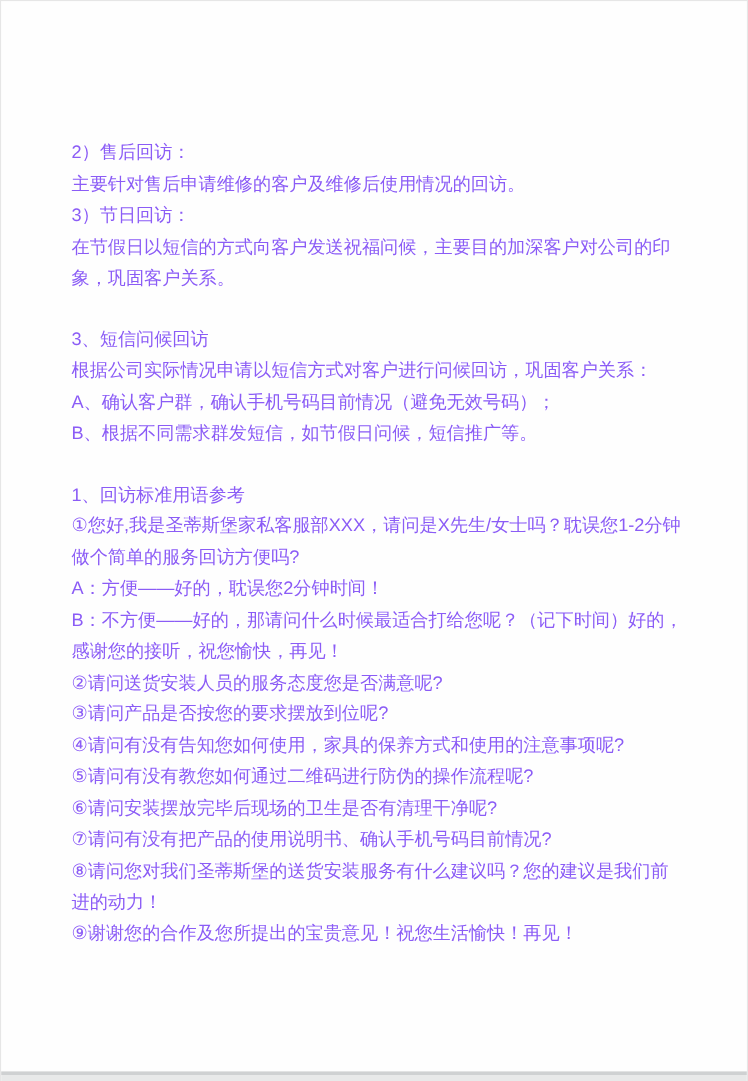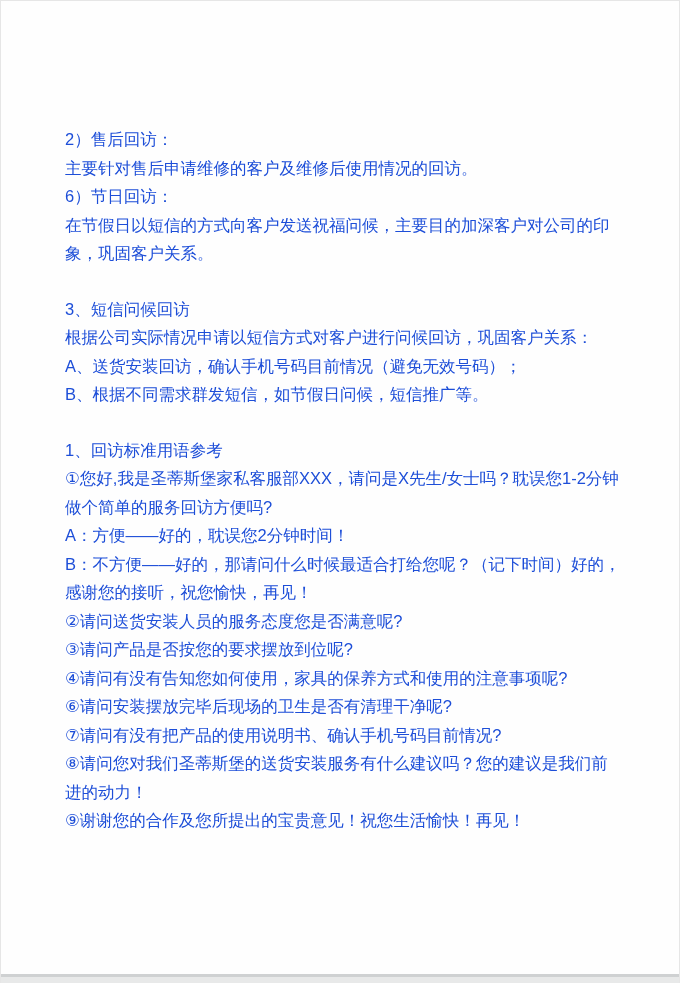--- a/index.html
+++ b/index.html
@@ -20,21 +20,21 @@
     background: #fefefe;
     border: 1px solid #e6e6e6;
     border-bottom: none;
     overflow: hidden;
   }
   .doc-content {
     position: absolute;
     top: 124px;
     left: 64px;
     width: 556px;
-    color: #1d4ed8;
+    color: #8b5cf6;
     font-size: 16.5px;
     line-height: 28.5px;
     text-align: left;
     word-break: break-all;
   }
   .doc-section { margin: 0; }
   .doc-section + .doc-section { margin-top: 27px; }
   .doc-section p { margin: 0; padding: 0; }
   .bottom-edge {
     position: absolute;
@@ -47,39 +47,40 @@
 </style>
 </head>
 <body>
 
 <div class="page">
   <div class="doc-content">
 
     <div class="doc-section">
       <p>2）售后回访：</p>
       <p>主要针对售后申请维修的客户及维修后使用情况的回访。</p>
-      <p>6）节日回访：</p>
+      <p>3）节日回访：</p>
       <p>在节假日以短信的方式向客户发送祝福问候，主要目的加深客户对公司的印象，巩固客户关系。</p>
     </div>
 
     <div class="doc-section">
       <p>3、短信问候回访</p>
       <p>根据公司实际情况申请以短信方式对客户进行问候回访，巩固客户关系：</p>
-      <p>A、送货安装回访，确认手机号码目前情况（避免无效号码）；</p>
+      <p>A、确认客户群，确认手机号码目前情况（避免无效号码）；</p>
       <p>B、根据不同需求群发短信，如节假日问候，短信推广等。</p>
     </div>
 
     <div class="doc-section">
       <p>1、回访标准用语参考</p>
       <p>①您好,我是圣蒂斯堡家私客服部XXX，请问是X先生/女士吗？耽误您1-2分钟做个简单的服务回访方便吗?</p>
       <p>A：方便——好的，耽误您2分钟时间！</p>
       <p>B：不方便——好的，那请问什么时候最适合打给您呢？（记下时间）好的，感谢您的接听，祝您愉快，再见！</p>
       <p>②请问送货安装人员的服务态度您是否满意呢?</p>
       <p>③请问产品是否按您的要求摆放到位呢?</p>
       <p>④请问有没有告知您如何使用，家具的保养方式和使用的注意事项呢?</p>
+      <p>⑤请问有没有教您如何通过二维码进行防伪的操作流程呢?</p>
       <p>⑥请问安装摆放完毕后现场的卫生是否有清理干净呢?</p>
       <p>⑦请问有没有把产品的使用说明书、确认手机号码目前情况?</p>
       <p>⑧请问您对我们圣蒂斯堡的送货安装服务有什么建议吗？您的建议是我们前进的动力！</p>
       <p>⑨谢谢您的合作及您所提出的宝贵意见！祝您生活愉快！再见！</p>
     </div>
 
   </div>
   <div class="bottom-edge"></div>
 </div>
 

